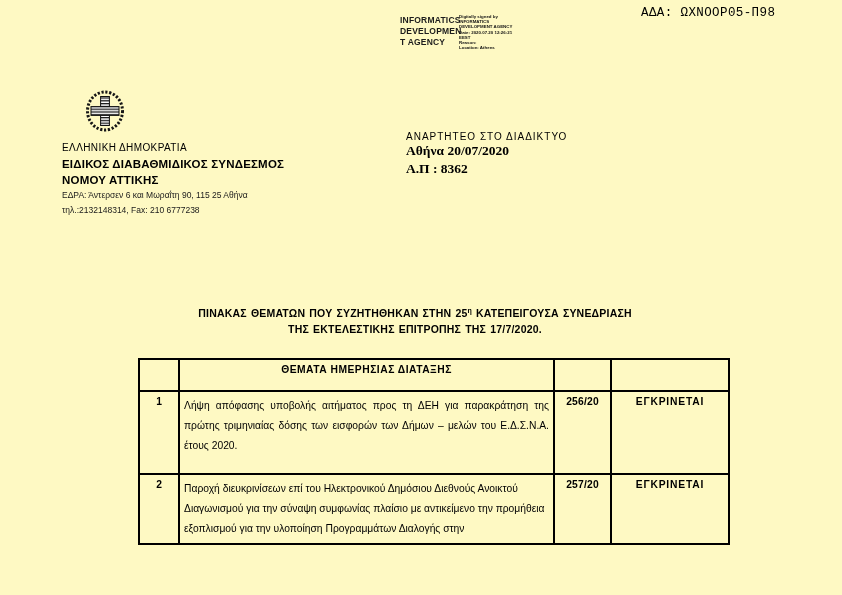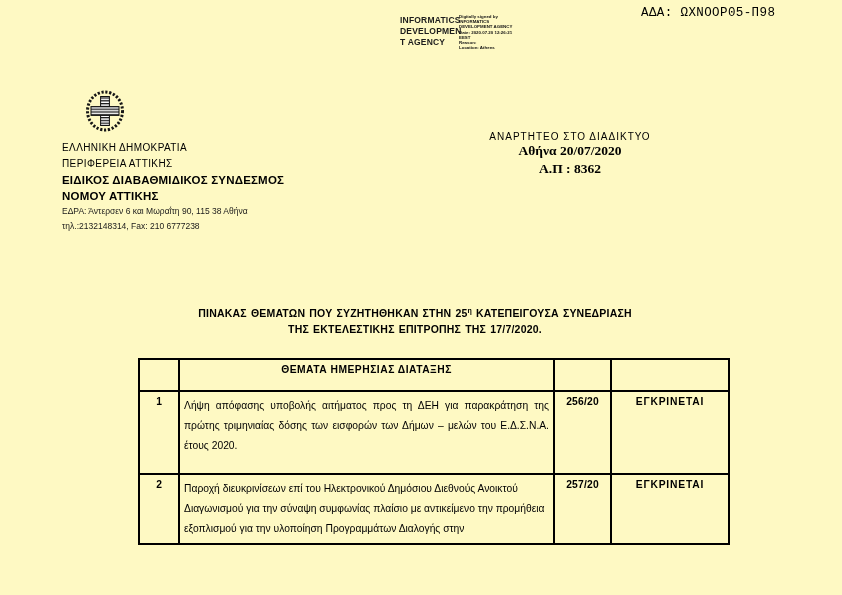--- a/index.html
+++ b/index.html
@@ -29,21 +29,21 @@
     position:absolute;left:641px;top:6px;
     font-size:12.5px;letter-spacing:.4px;color:#000;font-family:Liberation Mono, monospace;
   }
   .emblem{position:absolute;left:84px;top:89px;width:42px;height:45px;}
   
   .letterhead{position:absolute;left:62px;top:140px;width:300px;}
   .lh-small{font-size:10px;line-height:16px;letter-spacing:.4px;}
   .lh-bold{font-size:11.5px;line-height:16px;font-weight:700;letter-spacing:.2px;}
   .lh-tiny{font-size:8.5px;line-height:15px;color:#1a1a1a;}
   
-  .meta{position:absolute;left:440px;top:131px;width:260px;text-align:center;}
+  .meta{position:absolute;left:406px;top:131px;width:260px;}
   .meta-posting{font-size:10px;letter-spacing:1px;}
   .meta-date{font-family:"Liberation Serif",serif;font-weight:700;font-size:13.5px;line-height:18px;}
   .meta-protocol{font-family:"Liberation Serif",serif;font-weight:700;font-size:13.5px;line-height:18px;}
   
   .doc-title{
     position:absolute;left:105px;top:306px;width:620px;
     text-align:center;font-weight:700;font-size:10.5px;line-height:15.5px;
     word-spacing:1px;letter-spacing:.2px;
   }
   .doc-title sup{font-size:7px;vertical-align:super;line-height:0;}
@@ -106,24 +106,23 @@
       <ellipse cx="21" cy="22" rx="17.5" ry="19" fill="none" stroke="#161616" stroke-width="3" stroke-dasharray="2.2 1.7"></ellipse>
       <g stroke="#111" stroke-width="1">
         <rect x="16.6" y="7.5" width="8.8" height="29" fill="url(#hs)"></rect>
         <rect x="7" y="17.6" width="28" height="8.8" fill="url(#hs)"></rect>
       </g>
     </svg>
   </div>
 
   <div class="letterhead">
     <div class="lh-small">ΕΛΛΗΝΙΚΗ ΔΗΜΟΚΡΑΤΙΑ</div>
-    <div class="lh-small">ΠΕΡΙΦΕΡΕΙΑ ΑΤΤΙΚΗΣ</div>
     <div class="lh-bold">ΕΙΔΙΚΟΣ ΔΙΑΒΑΘΜΙΔΙΚΟΣ ΣΥΝΔΕΣΜΟΣ</div>
     <div class="lh-bold">ΝΟΜΟΥ ΑΤΤΙΚΗΣ</div>
-    <div class="lh-tiny">ΕΔΡΑ: Άντερσεν 6 και Μωραΐτη 90, 115 38 Αθήνα</div>
+    <div class="lh-tiny">ΕΔΡΑ: Άντερσεν 6 και Μωραΐτη 90, 115 25 Αθήνα</div>
     <div class="lh-tiny">τηλ.:2132148314, Fax: 210 6777238</div>
   </div>
 
   <div class="meta">
     <div class="meta-posting">ΑΝΑΡΤΗΤΕΟ ΣΤΟ ΔΙΑΔΙΚΤΥΟ</div>
     <div class="meta-date">Αθήνα 20/07/2020</div>
     <div class="meta-protocol">Α.Π : 8362</div>
   </div>
 
   <div class="doc-title">

